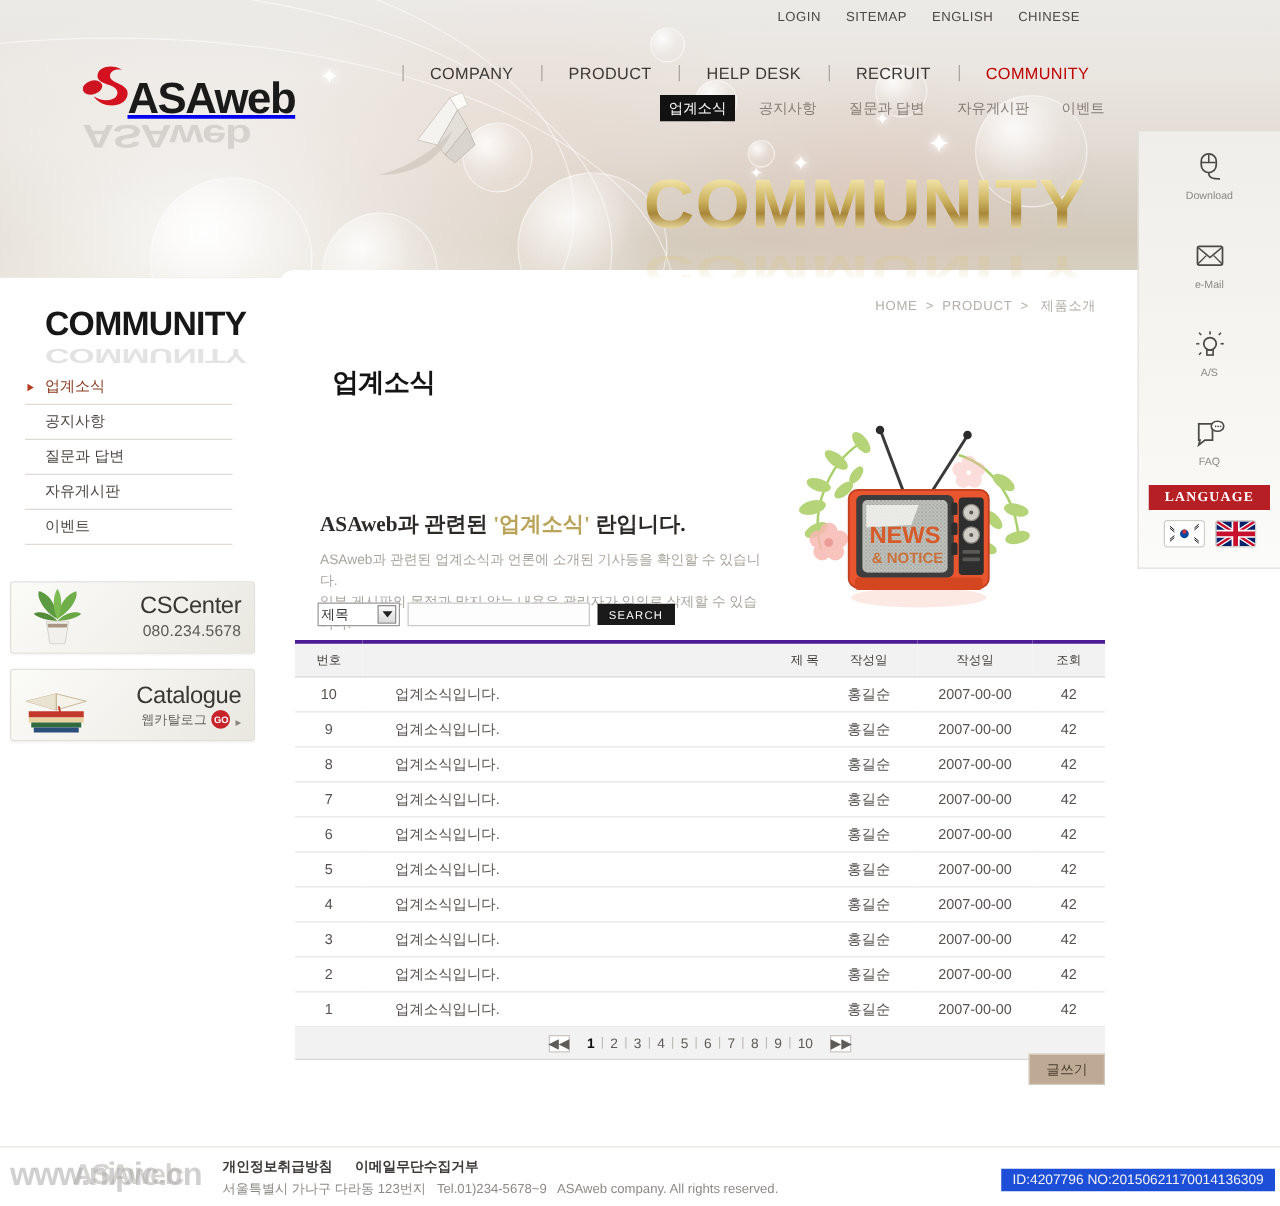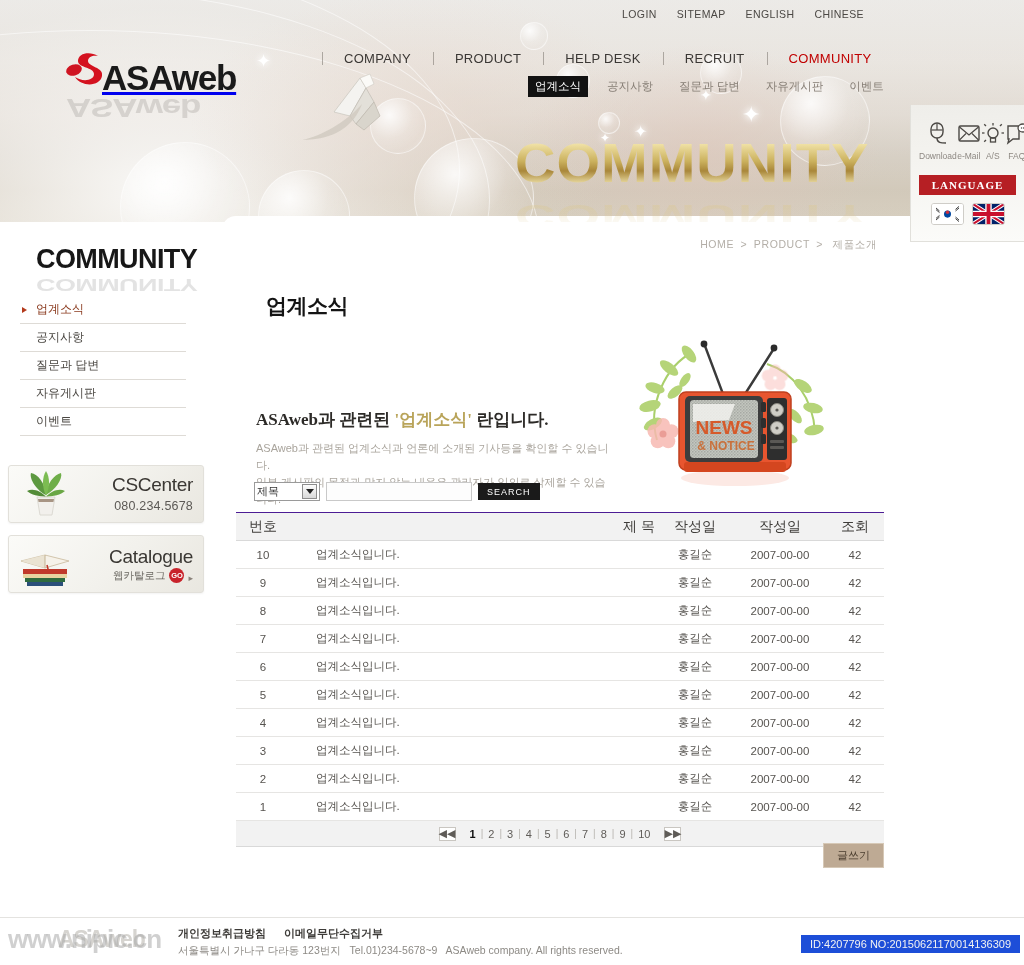--- a/index.html
+++ b/index.html
@@ -116,21 +116,21 @@
   }
 
   
   .quick-panel {
     position: absolute; right: 0; top: 105px; width: 114px; z-index: 12;
     background: linear-gradient(180deg, #efeeea 0%, #f4f3ef 40%, #fbfbf9 100%);
     border-left: 1px solid #e1e0db; border-bottom: 1px solid #e1e0db;
     padding: 12px 0 12px 0;
   }
   .quick-grid {
-    display: grid; grid-template-columns: 1fr 1fr 1fr 1fr; gap: 19px 0;
+    display: grid; grid-template-columns: 1fr; gap: 19px 0;
     padding: 0 8px;
   }
   .quick-cell {
     display: flex; flex-direction: column; align-items: center;
     padding: 4px 0 8px 0; text-decoration: none;
   }
   .quick-cell .qi { height: 26px; display: flex; align-items: center; justify-content: center; }
   .quick-cell .ql {
     font-size: 8.5px; color: #8d8882; margin-top: 4px;
     font-family: "Liberation Sans", sans-serif;
@@ -261,23 +261,23 @@
     height: 17px; background: #1a1a1a; color: #fff;
     font-size: 9px; letter-spacing: 1px; padding: 0 9px;
     border: none; display: flex; align-items: center;
     font-family: "Liberation Sans", sans-serif; cursor: pointer;
   }
 
   
   .board { position: absolute; left: 14px; top: 296px; width: 648px; }
   .board table { width: 100%; border-collapse: collapse; }
   .board thead th {
-    background: #f2f2f2; border-top: 1px solid #4c1d95; border-bottom: 1px solid #d9d9d9;
-    height: 28px; font-size: 14px; font-weight: normal; color: #3f3d3a;
-    font-family: Liberation Sans, sans-serif;
+    background: #f2f2f2; border-top: 3px solid #4c1d95; border-bottom: 1px solid #d9d9d9;
+    height: 28px; font-size: 10px; font-weight: normal; color: #3f3d3a;
+    font-family: Liberation Serif, serif;
   }
   .board tbody td {
     height: 28px; font-size: 11.5px; color: #56534f;
     border-bottom: 1px solid #e6e5e3;
     font-family: "Liberation Sans", sans-serif;
   }
   .c-no { width: 54px; text-align: center; }
   .c-ti { text-align: left; padding-left: 26px; }
   .c-wr { width: 78px; text-align: center; }
   .c-dt { width: 92px; text-align: center; }

